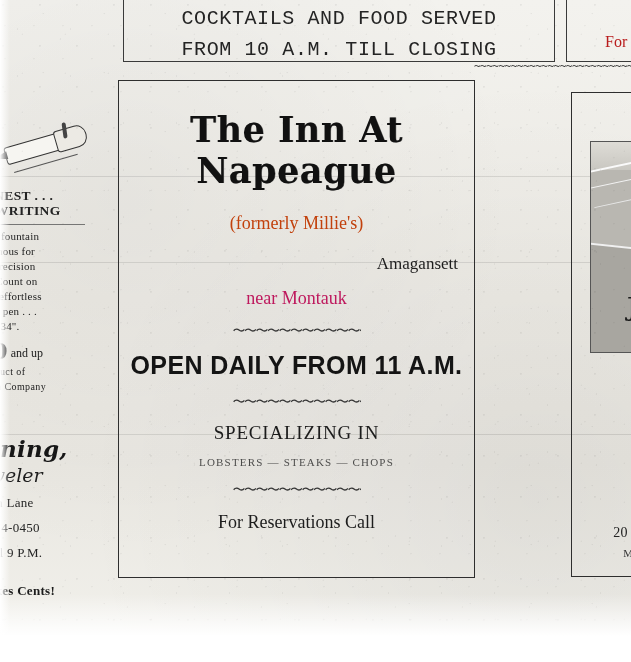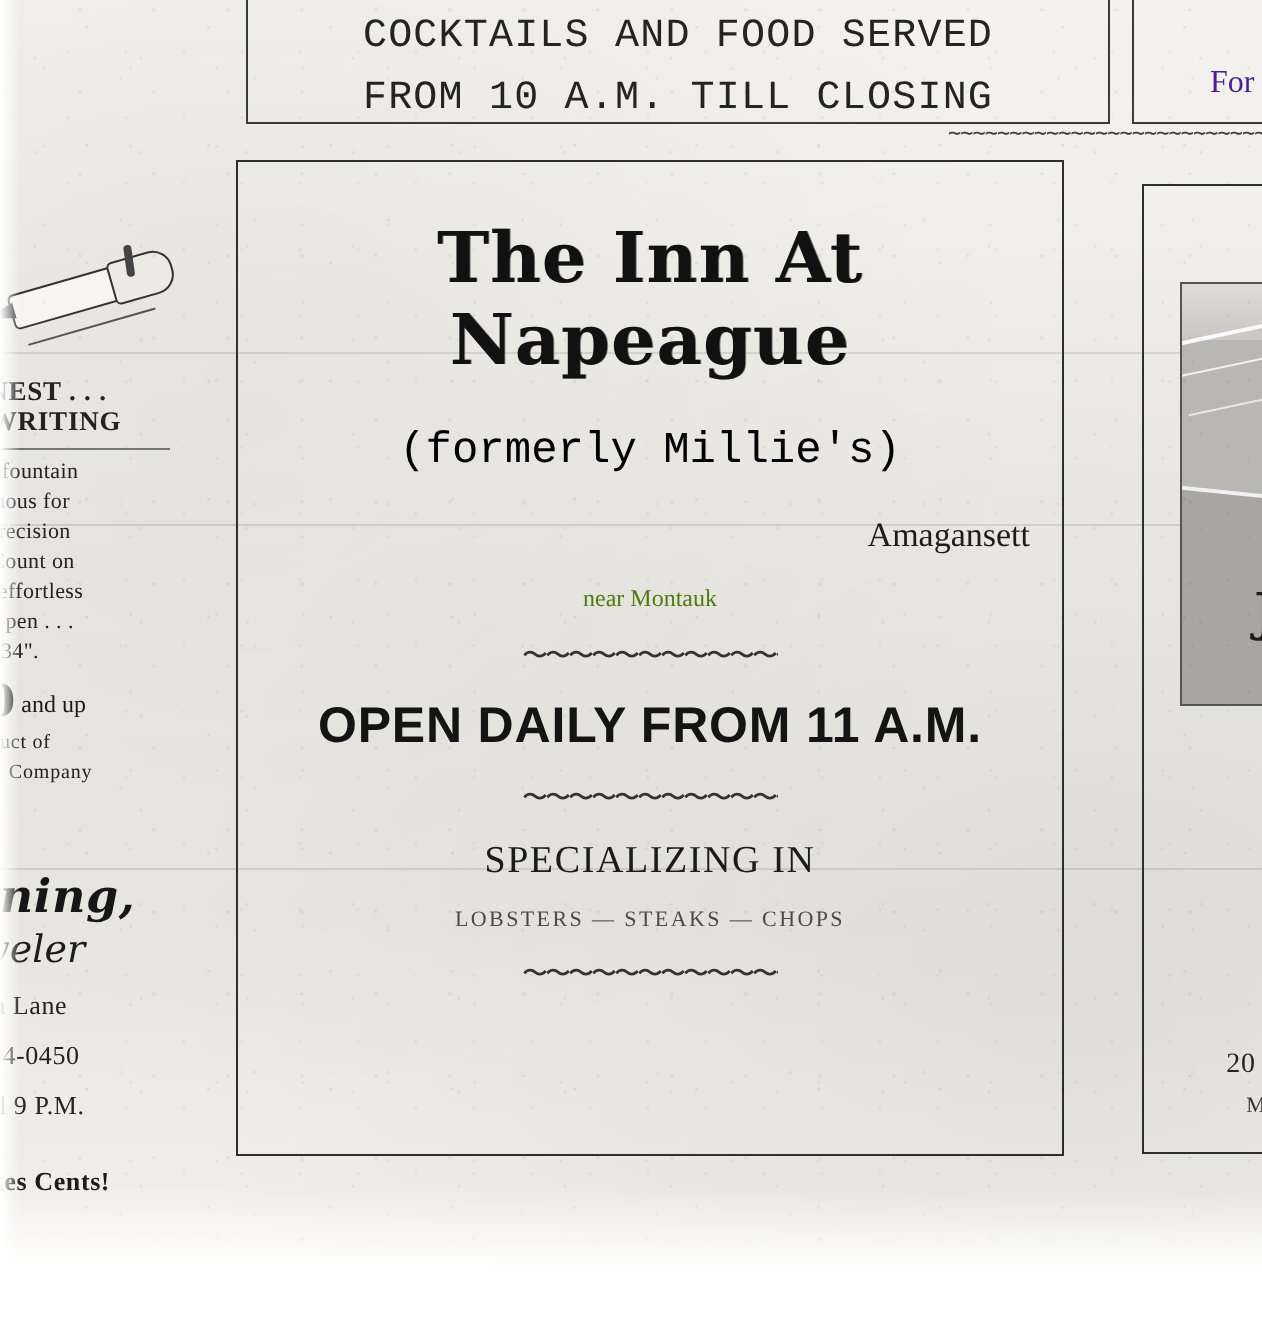--- a/index.html
+++ b/index.html
@@ -85,29 +85,29 @@
     width: 120px;
     height: 92px;
     border: 1px solid #3a3a3a;
     box-sizing: border-box;
   }
   .top-right-box .txt {
     position: absolute;
     left: 38px;
     top: 62px;
     font-size: 16px;
-    color: #4c1d95;
+    color: #b91c1c;
   }
 
   
   .main-ad {
     position: absolute;
     left: 118px;
     top: 80px;
-    width: 414px;
+    width: 357px;
     height: 498px;
     border: 1px solid #2e2e2e;
     box-sizing: border-box;
     background: rgba(255,255,255,0.06);
     text-align: center;
   }
   .main-ad .inner {
     position: absolute;
     left: 6px; right: 6px; top: 6px; bottom: 6px;
     border: 0px solid transparent;
@@ -116,23 +116,22 @@
     margin-top: 22px;
     font-family: "DejaVu Serif", serif;
     font-weight: bold;
     font-size: 35px;
     letter-spacing: 0.5px;
     color: #111;
     text-shadow: 0.5px 0 0 rgba(0,0,0,.45);
   }
   .ad-formerly {
     margin-top: 22px;
-    font-size: 22px;
-    color: #000000;
-    font-family: Liberation Mono, monospace;
+    font-size: 18px;
+    color: #c2410c;
   }
   .ad-row {
     margin-top: 20px;
     position: relative;
     height: 22px;
   }
   .ad-row .left {
     position: absolute;
     left: 8px;
     top: 0;
@@ -141,22 +140,22 @@
   }
   .ad-row .right {
     position: absolute;
     right: 10px;
     top: 0;
     font-size: 17px;
     color: #1d1d1d;
   }
   .ad-near {
     margin-top: 12px;
-    font-size: 12px;
-    color: #4d7c0f;
+    font-size: 18px;
+    color: #be185d;
   }
   .squiggle {
     margin: 16px auto 0 auto;
     width: 128px;
     height: 12px;
     color: #333;
     font-size: 13px;
     line-height: 12px;
     letter-spacing: -1.5px;
     overflow: hidden;
@@ -470,20 +469,21 @@
     <div class="ad-row">
       <span class="right">Amagansett</span>
     </div>
     <div class="ad-near">near Montauk</div>
     <div class="squiggle">〜〜〜〜〜〜〜〜〜〜〜〜</div>
     <div class="ad-open">OPEN DAILY FROM 11 A.M.</div>
     <div class="squiggle">〜〜〜〜〜〜〜〜〜〜〜〜</div>
     <div class="ad-special">SPECIALIZING IN</div>
     <div class="ad-items">LOBSTERS — STEAKS — CHOPS</div>
     <div class="squiggle">〜〜〜〜〜〜〜〜〜〜〜〜</div>
+    <div class="ad-reserve">For Reservations Call</div>
   </div>
 </div>
 
 <div class="right-ad">
   <div class="map-art">
     <div class="water"></div>
     <div class="coast"></div>
     <div class="land"></div>
 
     <div class="glyph">J</div>

